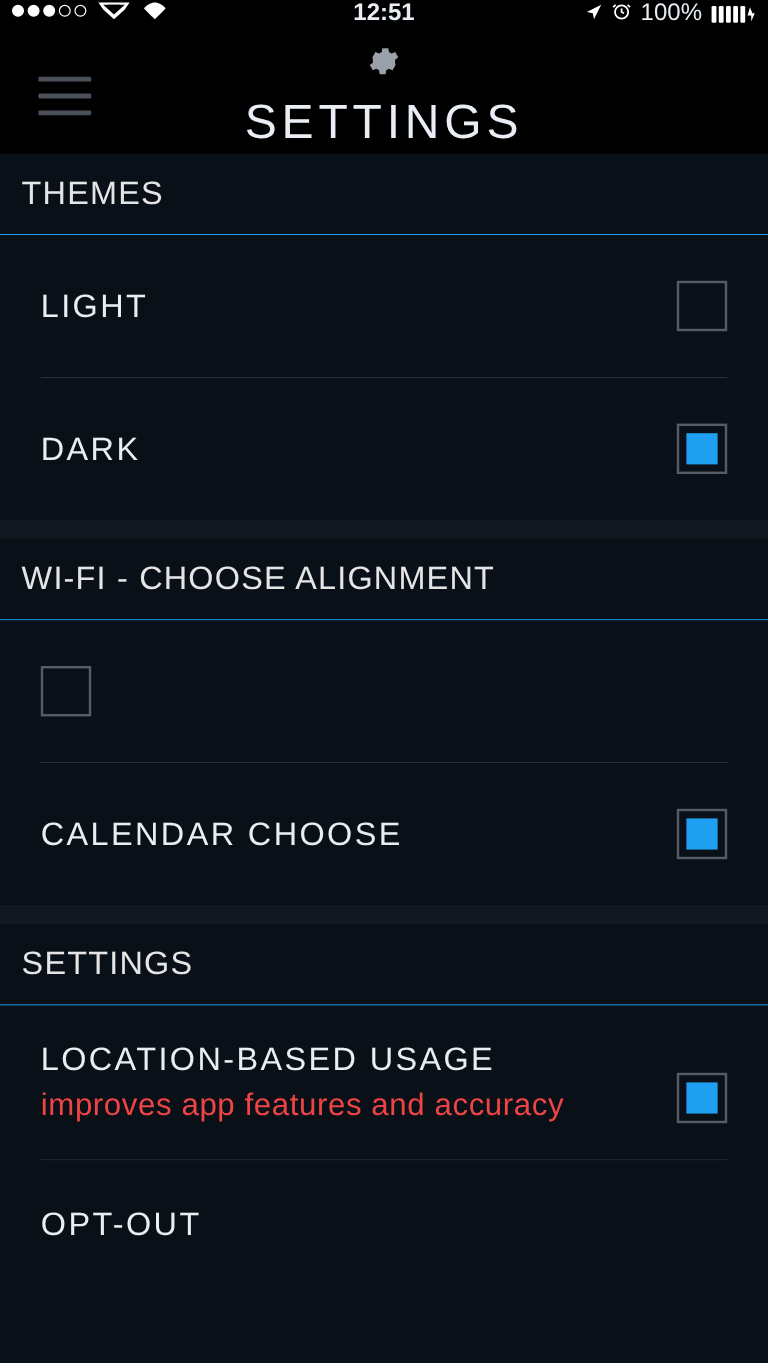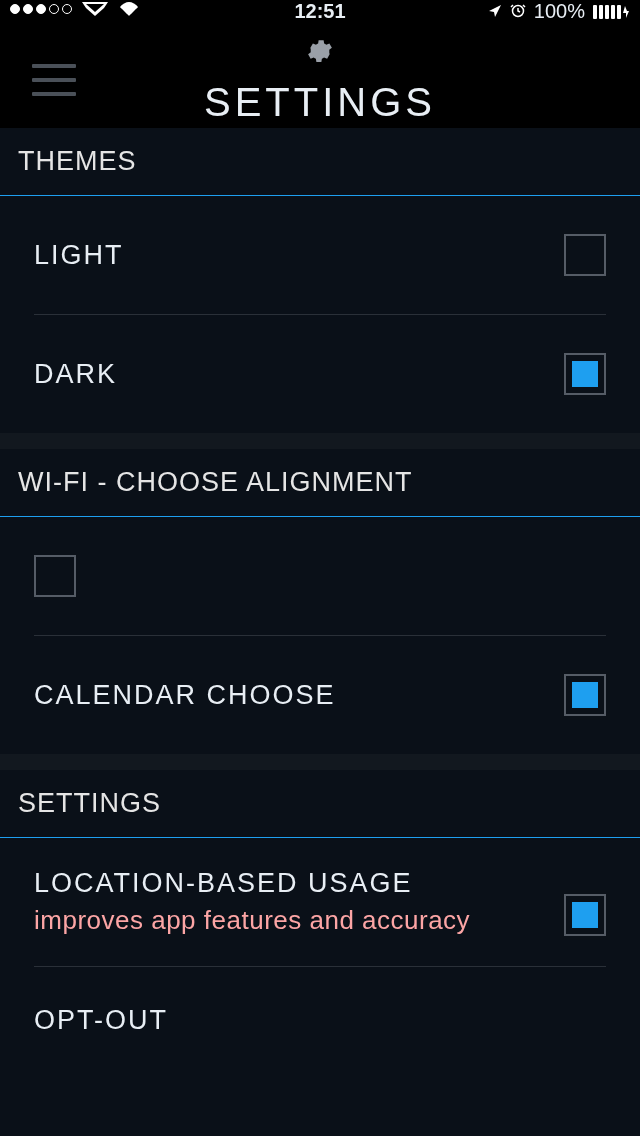--- a/index.html
+++ b/index.html
@@ -144,21 +144,21 @@
     }
     .row-label {
       font-size: 27px;
       font-weight: 400;
       letter-spacing: 2px;
       color: #e8eef4;
     }
     .row-sub {
       font-size: 26px;
       font-weight: 300;
-      color: #fca5a5;
+      color: #ef4444;
       letter-spacing: 0.5px;
     }
     .checkbox {
       width: 42px;
       height: 42px;
       border: 2px solid #555c66;
       display: flex;
       align-items: center;
       justify-content: center;
       flex-shrink: 0;

